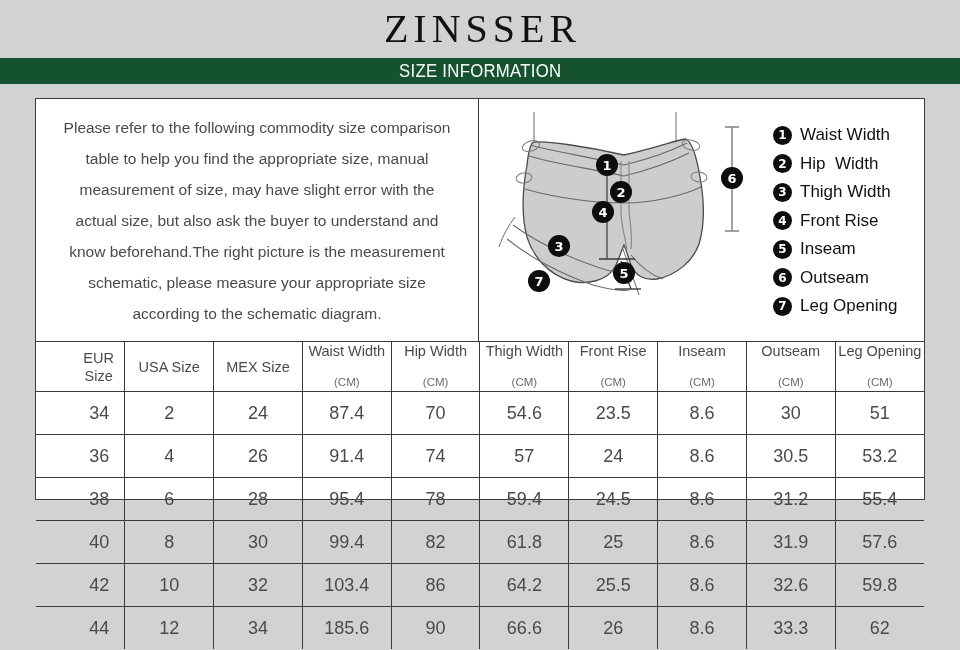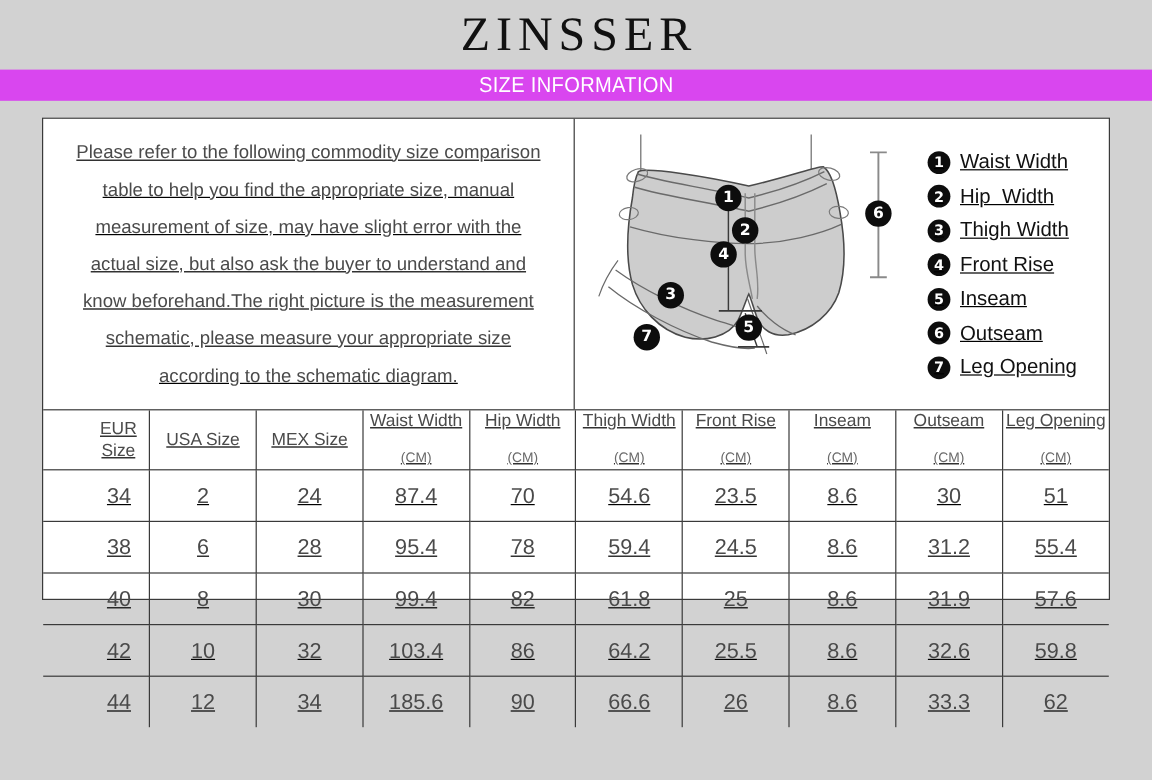--- a/index.html
+++ b/index.html
@@ -29,21 +29,21 @@
     font-size: 40px;
     letter-spacing: 5px;
     color: #111111;
     line-height: 1;
     padding-left: 5px;
   }
 
   .banner {
     width: 960px;
     height: 26px;
-    background: #d946ef;
+    background: #14532d;
     display: flex;
     align-items: center;
     justify-content: center;
     box-sizing: border-box;
   }
   .banner-text {
     color: #ffffff;
     font-size: 18px;
     letter-spacing: 0.3px;
     font-family: "Liberation Sans", sans-serif;
@@ -55,21 +55,20 @@
     position: absolute;
     left: 35px;
     top: 98px;
     width: 890px;
     height: 402px;
     background: #ffffff;
     border: 1px solid #3a3a3a;
     box-sizing: border-box;
     display: flex;
     flex-direction: column;
-    text-decoration: underline;
   }
 
   .top-section {
     display: flex;
     height: 243px;
     border-bottom: 1px solid #3a3a3a;
     box-sizing: border-box;
   }
 
   
@@ -352,20 +351,32 @@
         <td>24</td>
         <td>87.4</td>
         <td>70</td>
         <td>54.6</td>
         <td>23.5</td>
         <td>8.6</td>
         <td>30</td>
         <td>51</td>
       </tr>
       <tr>
+        <td>36</td>
+        <td>4</td>
+        <td>26</td>
+        <td>91.4</td>
+        <td>74</td>
+        <td>57</td>
+        <td>24</td>
+        <td>8.6</td>
+        <td>30.5</td>
+        <td>53.2</td>
+      </tr>
+      <tr>
         <td>38</td>
         <td>6</td>
         <td>28</td>
         <td>95.4</td>
         <td>78</td>
         <td>59.4</td>
         <td>24.5</td>
         <td>8.6</td>
         <td>31.2</td>
         <td>55.4</td>

